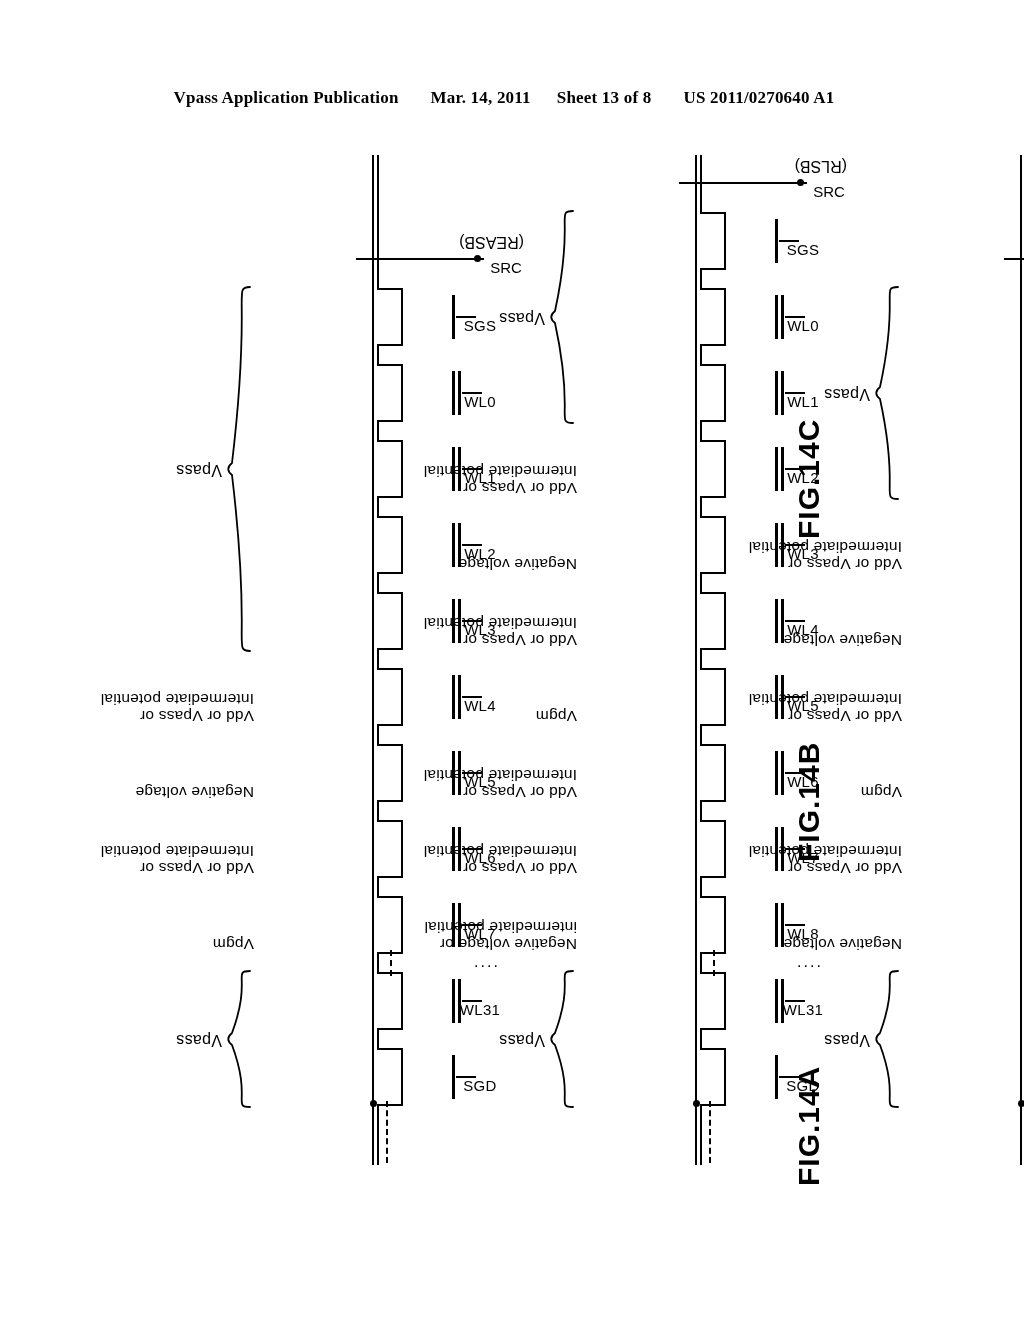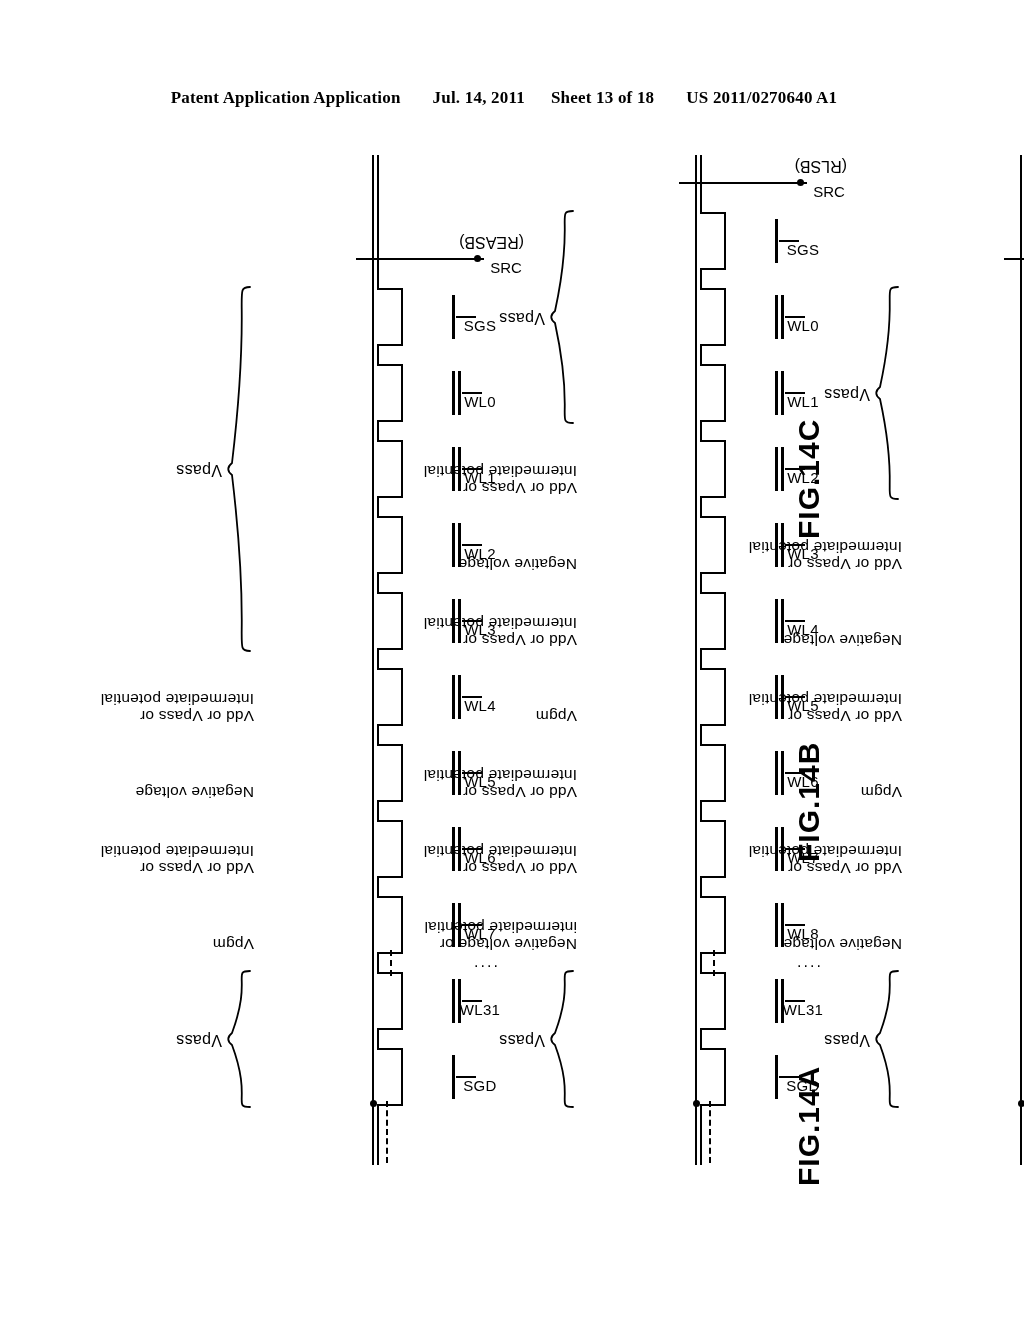--- a/index.html
+++ b/index.html
@@ -209,23 +209,23 @@
     font-family:"Liberation Sans", sans-serif;
   }
   .capA{ left:826px; top:1152px; }
   .capB{ left:826px; top:828px; }
   .capC{ left:826px; top:505px; }
 </style>
 </head>
 <body>
 
 <div class="pub-header">
-  <span class="seg first">Patent Application Application</span>
-  <span class="seg">Jul. 14, 2011</span>
-  <span class="seg gapsm">Sheet 13 of 18</span>
+  <span class="seg first">Vpass Application Publication</span>
+  <span class="seg">Mar. 14, 2011</span>
+  <span class="seg gapsm">Sheet 13 of 8</span>
   <span class="seg">US 2011/0270640 A1</span>
 </div>
 
 <div id="figures">
     <div class="figure figA">
       <div class="string">
         <div class="bitline"></div>
         <div class="node-dot" style="left: 58px;"></div>
         <div class="channel"><svg width="1010" height="46" viewBox="0 0 1010 46">
             <path d="M 0 6 L 60 6 L 60 30 L 116 30 L 116 6 L 136 6 L 136 30 L 192 30 L 192 6 L 212 6 L 212 30 L 268 30 L 268 6 L 288 6 L 288 30 L 344 30 L 344 6 L 364 6 L 364 30 L 420 30 L 420 6 L 440 6 L 440 30 L 496 30 L 496 6 L 516 6 L 516 30 L 572 30 L 572 6 L 592 6 L 592 30 L 648 30 L 648 6 L 668 6 L 668 30 L 724 30 L 724 6 L 744 6 L 744 30 L 800 30 L 800 6 L 820 6 L 820 30 L 876 30 L 876 6 L 1010 6" fill="none" stroke="#000" stroke-width="2"></path>

